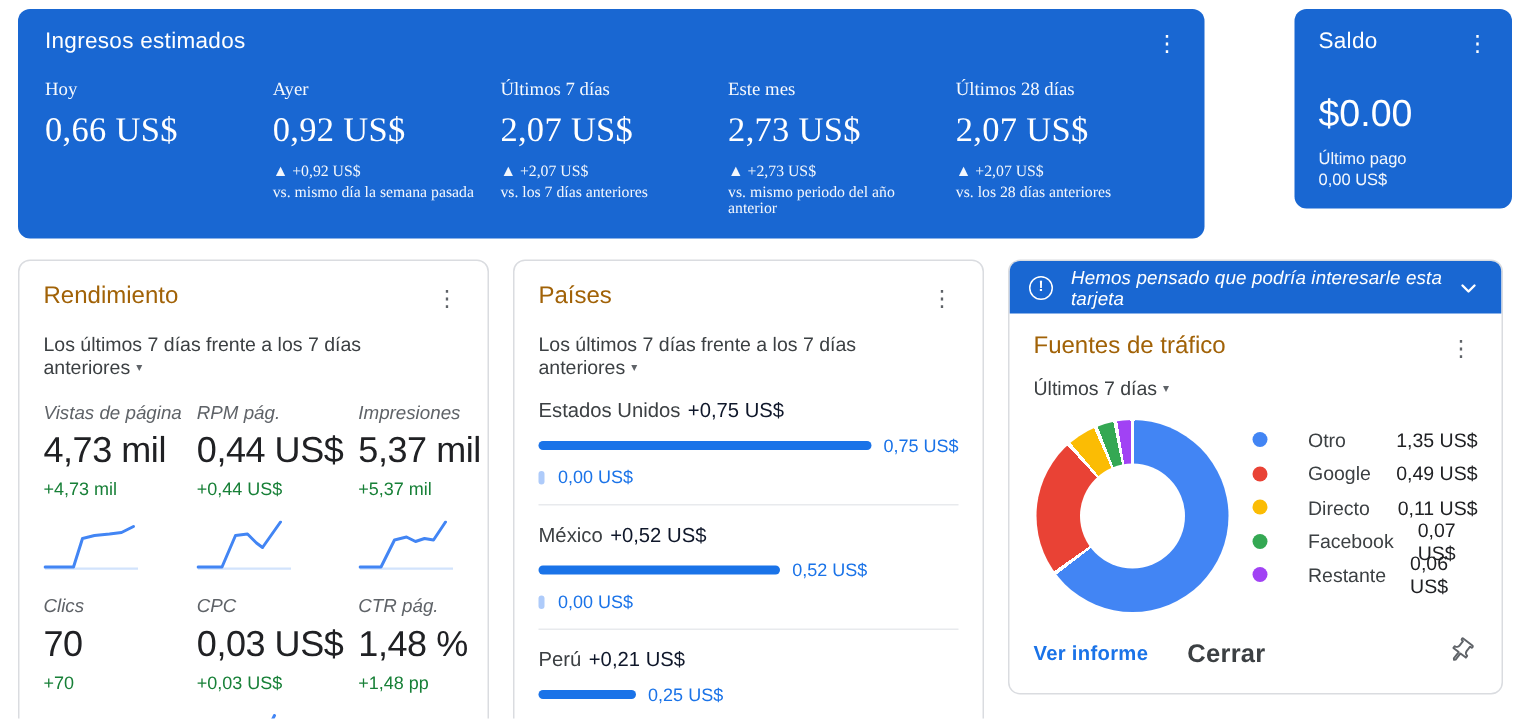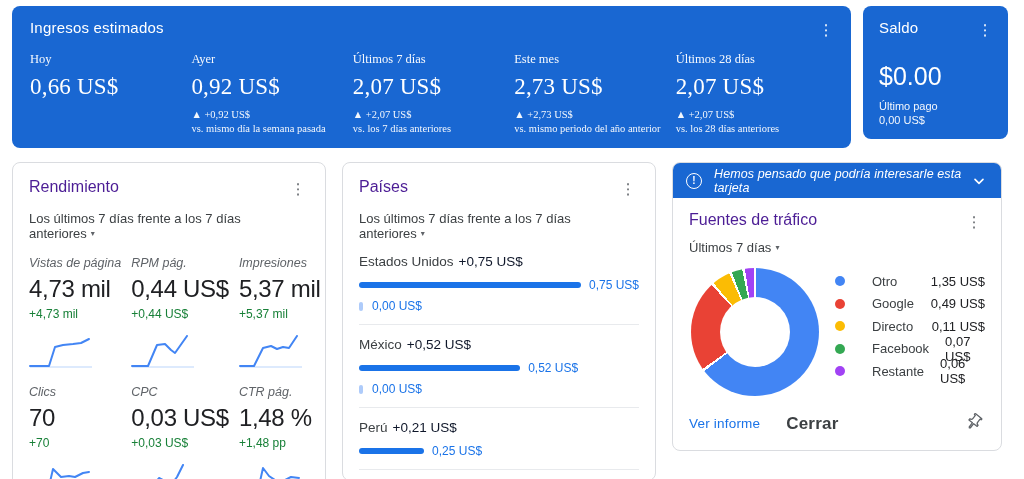--- a/index.html
+++ b/index.html
@@ -5,21 +5,21 @@
   * { margin:0; padding:0; box-sizing:border-box; }
   html,body { width:1024px; height:479px; overflow:hidden; background:#fff;
     font-family:"Liberation Sans","DejaVu Sans",sans-serif; color:#202124; }
 
   .page { width:1024px; height:479px; padding:6px 16px 0 12px; }
 
   
   .top-row { display:flex; gap:12px; align-items:flex-start; }
   .blue-card { background:#1967D2; color:#fff; border-radius:8px; }
   .earnings-card { flex:1; padding:13px 14px 14px 18px; }
-  .balance-card { width:145px; padding:13px 12px 13px 16px; }
+  .balance-card { width:145px; padding:13px 12px 13px 16px;margin-left:48px; }
 
   .card-head { display:flex; align-items:flex-start; }
   .card-head .title { font-size:15px; letter-spacing:.2px; }
   .kebab { margin-left:auto; width:22px; height:22px; border:none; background:transparent;
     color:#fff; font-size:15px; line-height:20px; cursor:pointer; text-align:center; border-radius:50%; }
   .kebab.gray { color:#5F6368; }
 
   .earn-cols { display:flex; margin-top:11px; }
   .earn-col { flex:1; min-width:0; padding-right:8px;font-family:Liberation Serif, serif; }
   .earn-label { font-size:12.5px; opacity:.96; }
@@ -30,32 +30,32 @@
   .earn-compare:empty { display:none; }
 
   .bal-value { font-size:25px; margin-top:21px; }
   .bal-sub-label { font-size:11px; margin-top:9px; opacity:.95; }
   .bal-sub-value { font-size:11px; margin-top:2px; opacity:.95; }
 
   
   .main-row { display:flex; gap:16px; margin-top:14px; align-items:flex-start; }
   .card { background:#fff; border:1px solid #DADCE0; border-radius:8px; }
 
-  .section-title { font-size:16px; color:#4c1d95; }
+  .section-title { font-size:16px; color:#a16207; }
   .range-select { margin-top:11px; font-size:13px; color:#3C4043; cursor:pointer; display:inline-block; }
   .dd-arrow { font-size:8px; color:#5F6368; margin-left:4px; vertical-align:2px; }
 
   
   .perf-card { width:314px; padding:15px 16px 13px 16px; }
   .metrics-grid { display:grid; grid-template-columns:1fr 1fr 1fr; column-gap:10px; row-gap:14px; margin-top:14px; }
   .metric-label { font-size:12.5px; color:#5F6368; white-space:nowrap;font-style:italic; }
   .metric-value { font-size:24px; color:#202124; margin-top:5px; white-space:nowrap; letter-spacing:-.3px; }
   .metric-delta { font-size:12px; color:#188038; margin-top:4px; }
   .spark { margin-top:14px; display:block; }
-  .link { font-size:13.5px; color:#1A73E8; font-weight:normal; letter-spacing:.2px;
+  .link { font-size:13.5px; color:#1A73E8; font-weight:bold; letter-spacing:.2px;
     background:none; border:none; cursor:pointer; padding:0; font-family:inherit; }
   .pin-btn { margin-left:auto; background:none; border:none; cursor:pointer; padding:2px; }
 
   
   .countries-card { width:314px; padding:15px 16px 10px 16px; }
   .country-row { padding:12px 0 11px 0; border-bottom:1px solid #E8EAED; }
   .country-row:first-of-type { padding-top:16px; }
   .c-name-line { font-size:13.5px; color:#3C4043; }
   .c-delta { color:#0f172a; margin-left:5px; }
   .c-bar-line { margin-top:9px; display:flex; align-items:center; }

